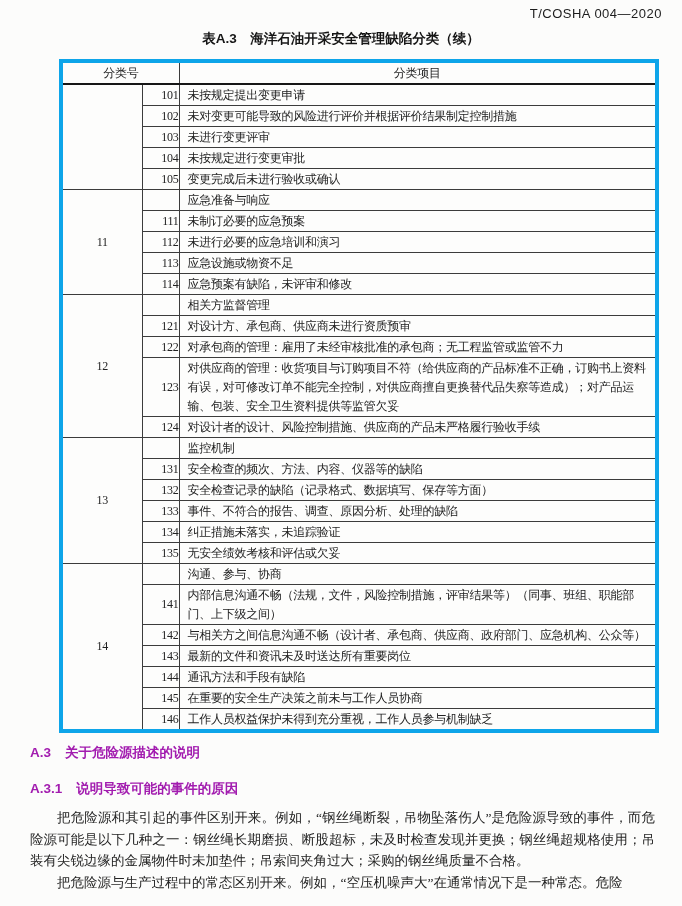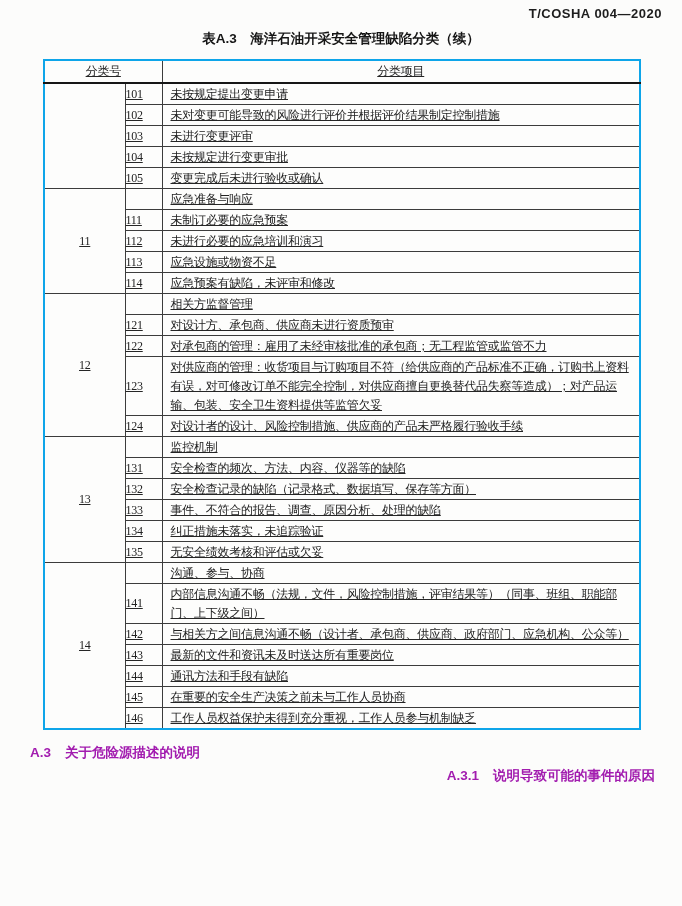--- a/index.html
+++ b/index.html
@@ -9,65 +9,64 @@
     width:682px; height:906px;
     margin:0 auto;
     background:#fcfcfb;
     color:#262626;
     overflow:hidden;
     font-family:"Liberation Serif","DejaVu Serif",serif;
   }
   .doc-code {
     position:absolute; top:6px; right:20px;
     font-family:"Liberation Sans","DejaVu Sans",sans-serif;
-    font-size:13px; font-weight:bold; letter-spacing:0.5px;
+    font-size:13px; font-weight:normal; letter-spacing:0.5px;
     color:#1d1d1d;
   }
   .table-title {
     position:absolute; top:30px; left:0; width:100%;
     text-align:center;
     font-family:"Liberation Sans","DejaVu Sans",sans-serif;
     font-size:13.5px; font-weight:bold; color:#151515;
   }
   table.cls {
-    position:absolute; top:59px; left:43px;
+    position:absolute; top:59px; left:59px;
     width:596px;
     border-collapse:collapse;
     table-layout:fixed;
-    border:2px solid #0ea5e9;
+    border:4px solid #0ea5e9;
     background:#fdfdfc;
-    text-decoration:underline;
   }
   table.cls th, table.cls td {
     border:1px solid #3c3c3c;
     font-size:12px;
     line-height:19px;
     color:#222;
     letter-spacing:-0.25px;
     vertical-align:middle;
   }
   table.cls thead th {
     height:23px;
     font-weight:normal;
     text-align:center;
     border-bottom:2px solid #161616;
   }
   td.group-cell { text-align:center; }
-  td.no-cell { text-align:left; height:21px; }
+  td.no-cell { text-align:right; height:21px; }
   td.item-cell { text-align:left; padding:1px 2px 0 8px; height:21px; }
   .below {
     position:absolute; top:745px; left:30px; right:27px;
   }
   .clause-heading {
     font-family:"Liberation Sans","DejaVu Sans",sans-serif;
     font-size:13.5px; font-weight:bold; color:#a21caf;
     line-height:16px;
   }
   .clause-heading .clause-no { margin-right:14px; }
-  .h-a31 { margin-top:7px;text-align:right; }
+  .h-a31 { margin-top:20px; }
   .body-text {
     margin-top:10px;
     font-size:13.5px; line-height:21.5px;
     text-align:justify;
     color:#242424;
   }
   .body-text p { text-indent:2em; }
 </style>
 </head>
 <body>
@@ -211,15 +210,19 @@
       </tbody>
   </table>
 
   <div class="below">
     <div class="clause-heading">
       <span class="clause-no">A.3</span><span>关于危险源描述的说明</span>
     </div>
     <div class="clause-heading h-a31">
       <span class="clause-no">A.3.1</span><span>说明导致可能的事件的原因</span>
     </div>
+    <div class="body-text">
+      <p>把危险源和其引起的事件区别开来。例如，“钢丝绳断裂，吊物坠落伤人”是危险源导致的事件，而危险源可能是以下几种之一：钢丝绳长期磨损、断股超标，未及时检查发现并更换；钢丝绳超规格使用；吊装有尖锐边缘的金属物件时未加垫件；吊索间夹角过大；采购的钢丝绳质量不合格。</p>
+      <p>把危险源与生产过程中的常态区别开来。例如，“空压机噪声大”在通常情况下是一种常态。危险</p>
+    </div>
   </div>
 
 </div>
 
 </body></html>

